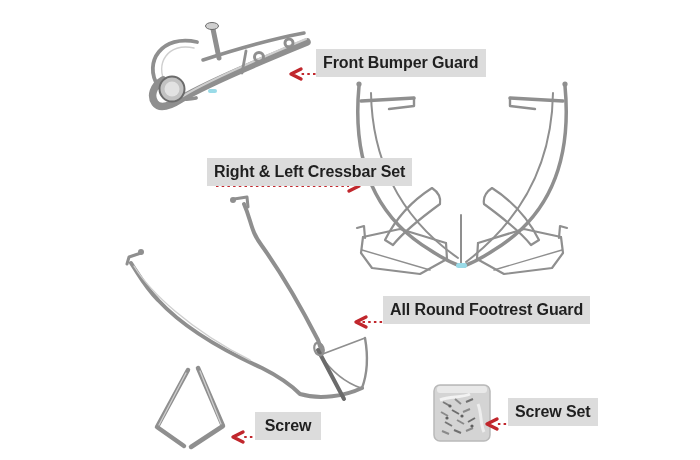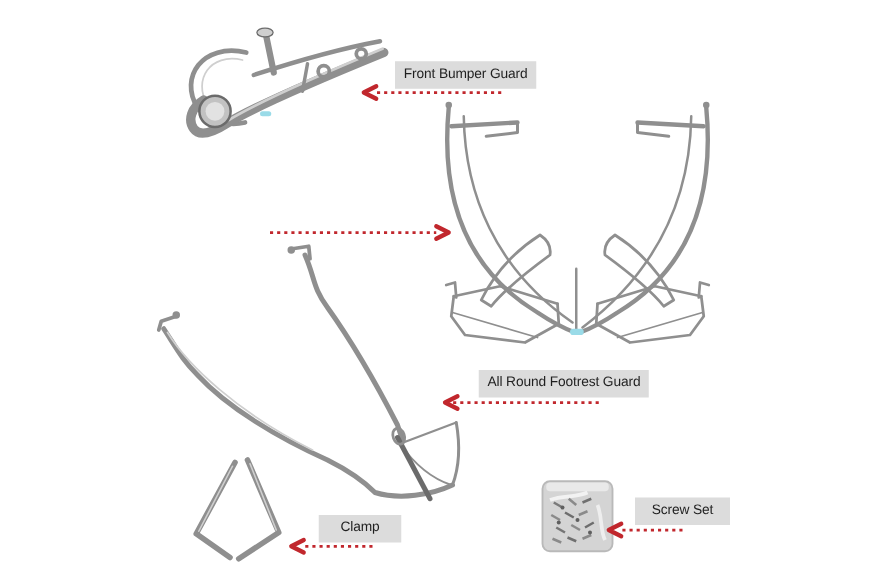--- a/index.html
+++ b/index.html
@@ -17,22 +17,22 @@
   body{font-family:"Liberation Sans",sans-serif;background:#fff;}
   .stage{
     position:relative;width:700px;height:460px;
     background:var(--canvas-bg);overflow:hidden;
   }
   .stage svg.art{position:absolute;left:0;top:0;}
   .part-label{
     position:absolute;
     background:var(--label-bg);
     color:var(--label-text);
-    font-size:11px;
-    font-weight:normal;
+    font-size:16px;
+    font-weight:bold;
     line-height:1.25;
     padding:4px 7px;
     white-space:nowrap;
     text-align:center;
     letter-spacing:-0.1px;
   }
   #label-front-bumper{left:316px;top:49px;}
   #label-cressbar{left:207px;top:158px;}
   #label-footrest{left:383px;top:296px;text-align:right;}
   #label-clamp{left:255px;top:412px;min-width:66px;}
@@ -178,19 +178,20 @@
       <path class="arrow-head" d="M 243 432 L 233 437 L 243 442"></path>
     </g>
     <g>
       <path class="arrow-dash" d="M 546 424 L 497 424"></path>
       <path class="arrow-head" d="M 497 419 L 487 424 L 497 429"></path>
     </g>
   </svg>
 
   <div class="part-label" id="label-front-bumper">Front Bumper Guard</div>
 
+  <div class="part-label" id="label-cressbar">Right &amp; Left Cressbar Set</div>
 
   <div class="part-label" id="label-footrest">All Round Footrest Guard</div>
 
-  <div class="part-label" id="label-clamp">Clamp</div>
+  <div class="part-label" id="label-clamp">Screw</div>
 
   <div class="part-label" id="label-screwset">Screw Set</div>
 </div>
 
 </body></html>

